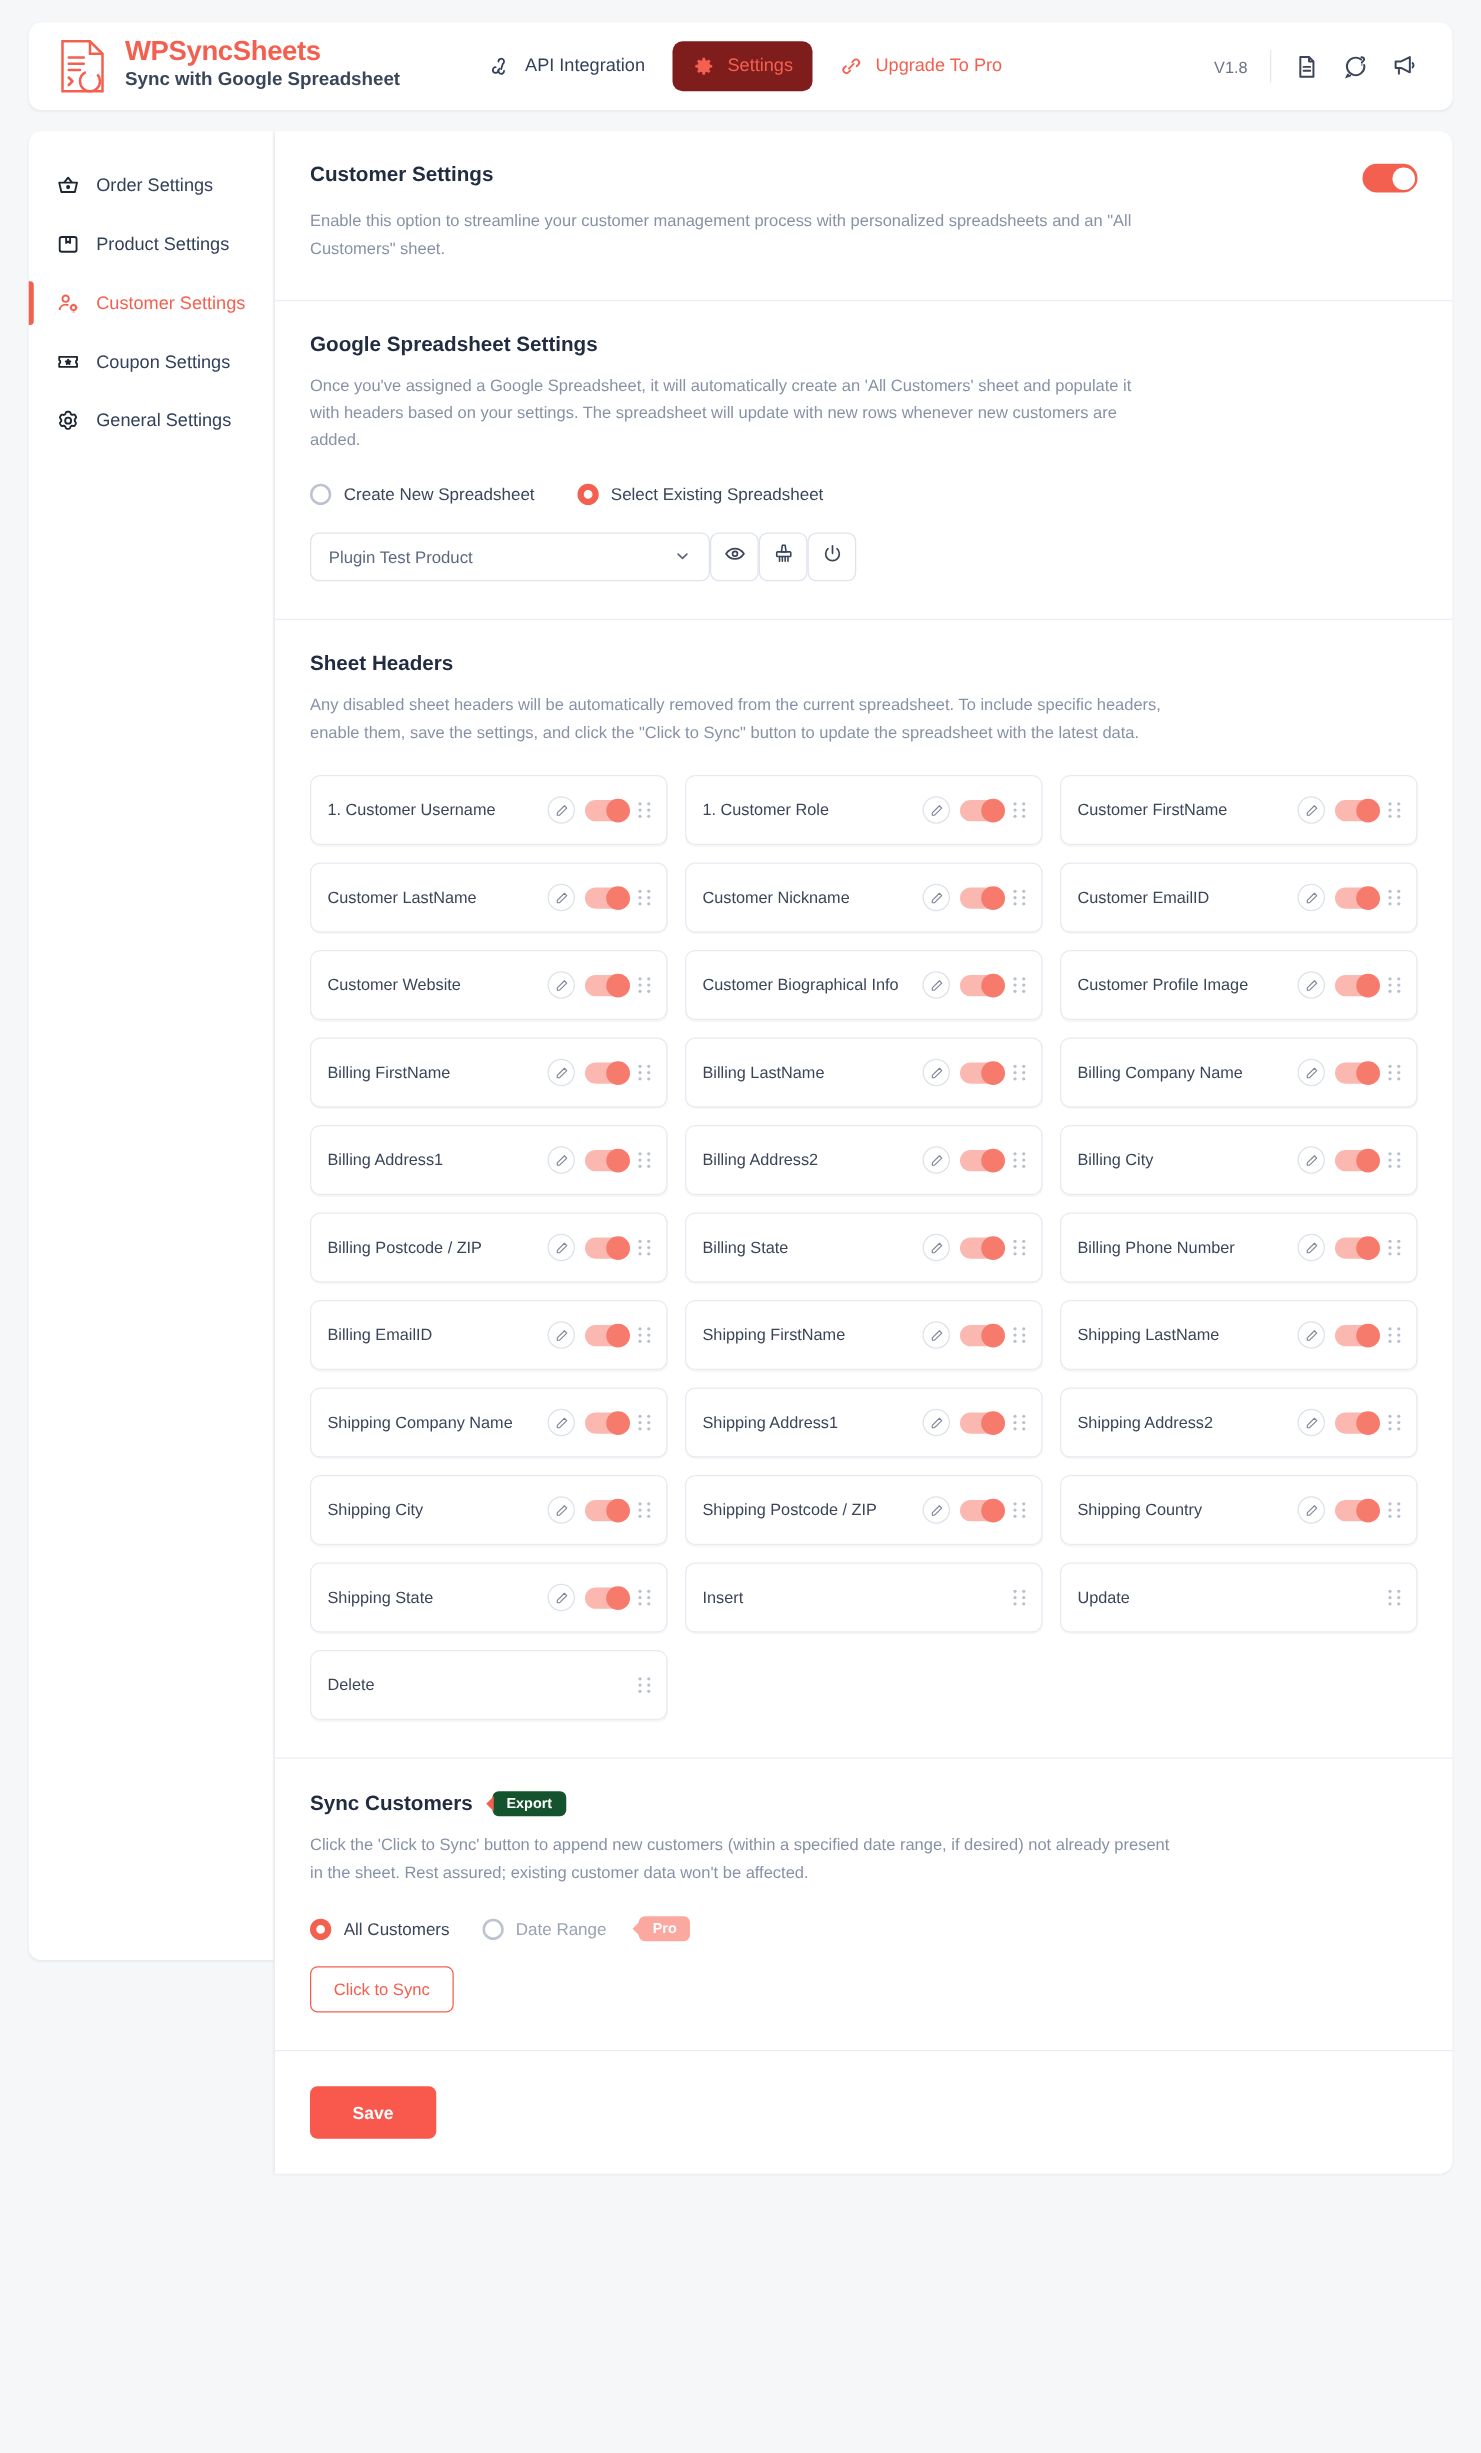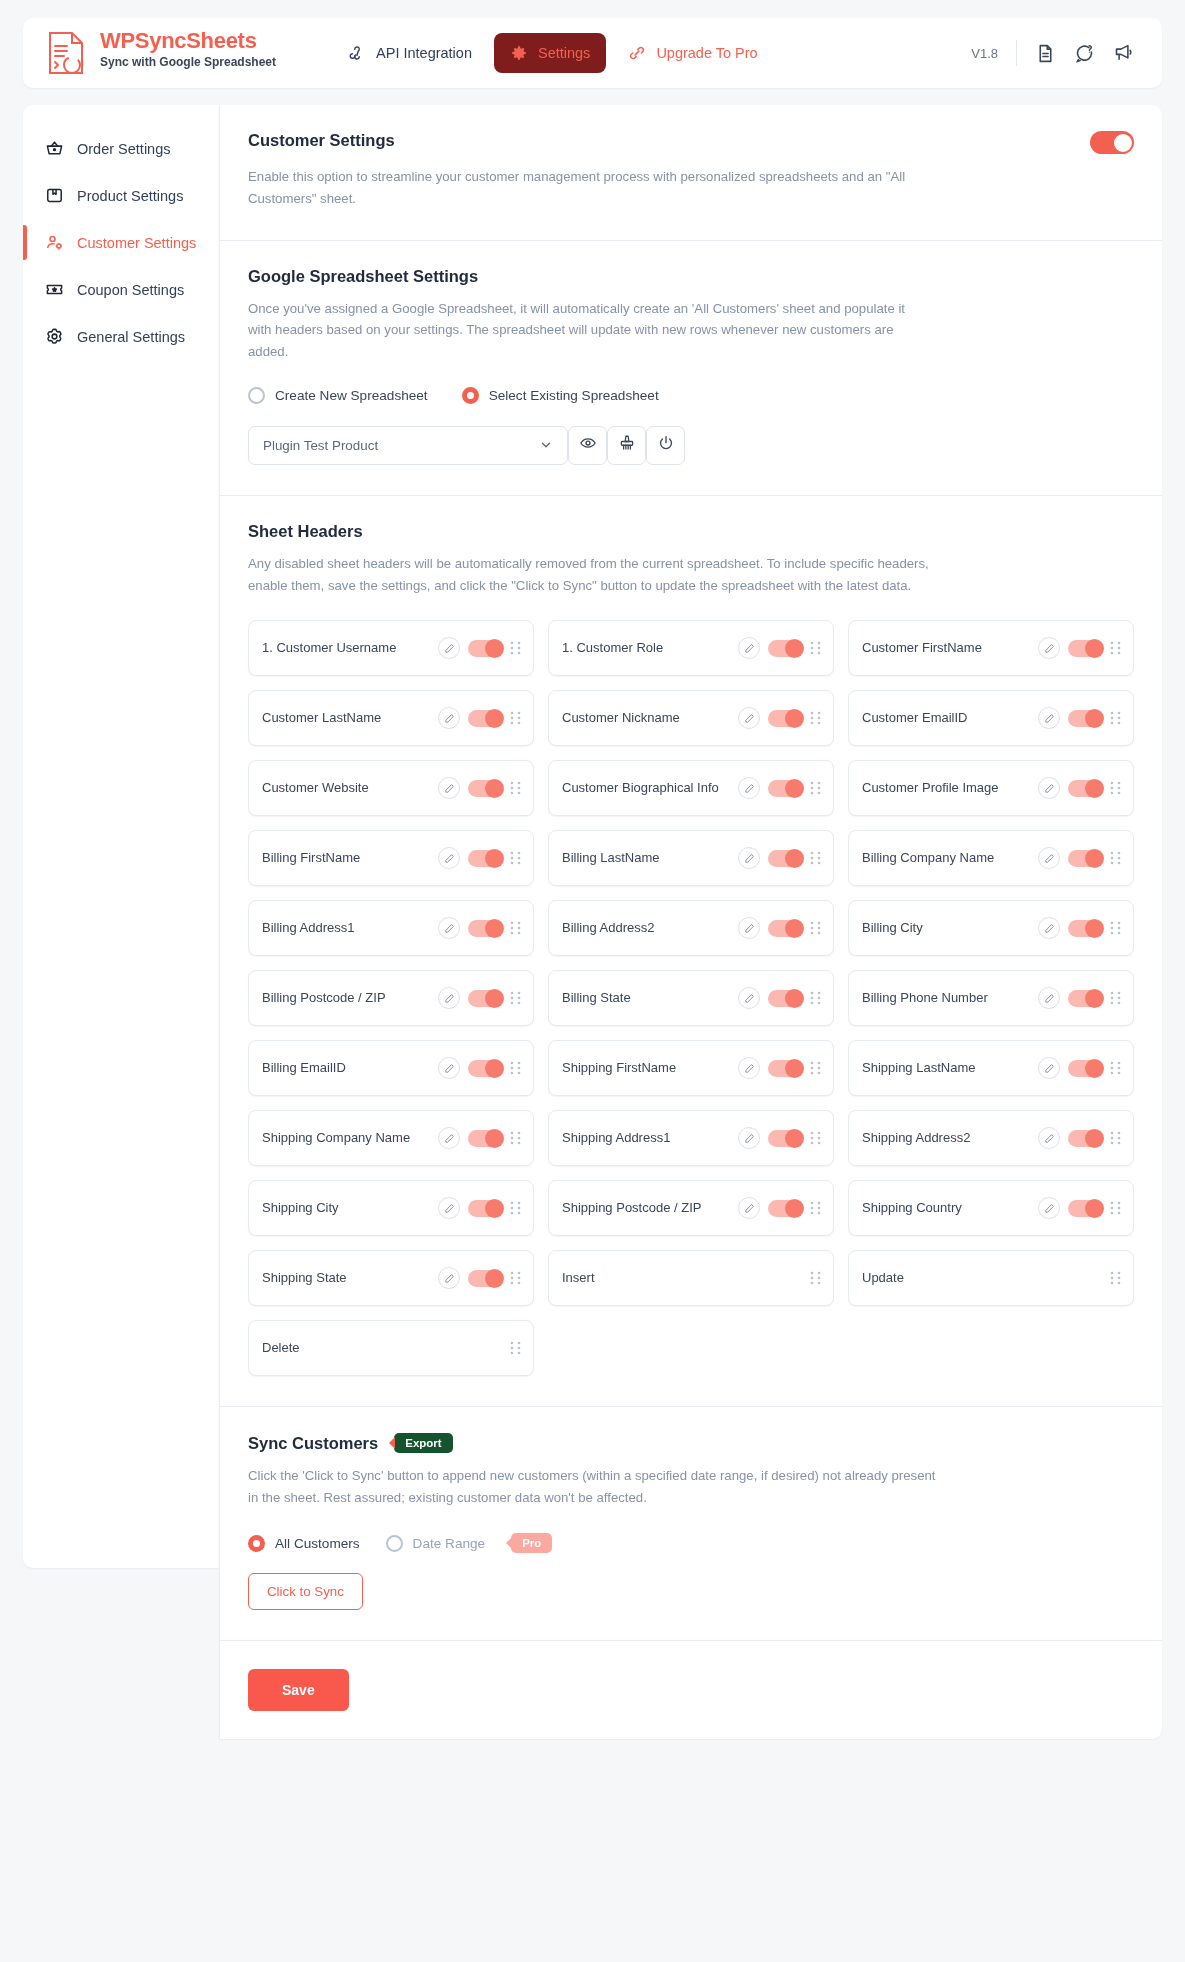--- a/index.html
+++ b/index.html
@@ -23,21 +23,21 @@
     box-shadow: 0 1px 2px rgba(16,24,40,.05);
   }
   .brand { display: flex; align-items: flex-start; gap: 11px; padding-right: 18px; }
   .brand-mark { width: 44px; height: 46px; flex: none; }
   .brand-text { line-height: 1; }
   .brand-title {
     font-size: 22px; font-weight: bold; color: #f4604f;
     letter-spacing: -.3px; display: block;
   }
   .brand-sub {
-    font-size: 12px; font-weight: bold; color: #3b4559;
+    font-size: 15px; font-weight: bold; color: #3b4559;
     display: block; margin-top: 4px;
   }
 
   .nav { display: flex; align-items: center; gap: 6px; margin-left: 38px; }
   .nav-item {
     display: flex; align-items: center; gap: 10px;
     padding: 11px 16px; border-radius: 8px;
     font-size: 14.5px; font-weight: normal; color: #33405a;
     cursor: pointer; white-space: nowrap;
   }

